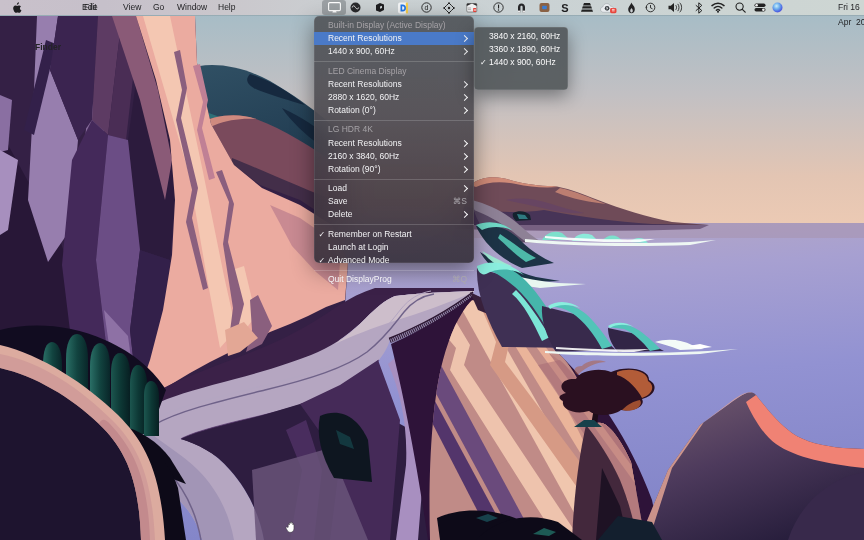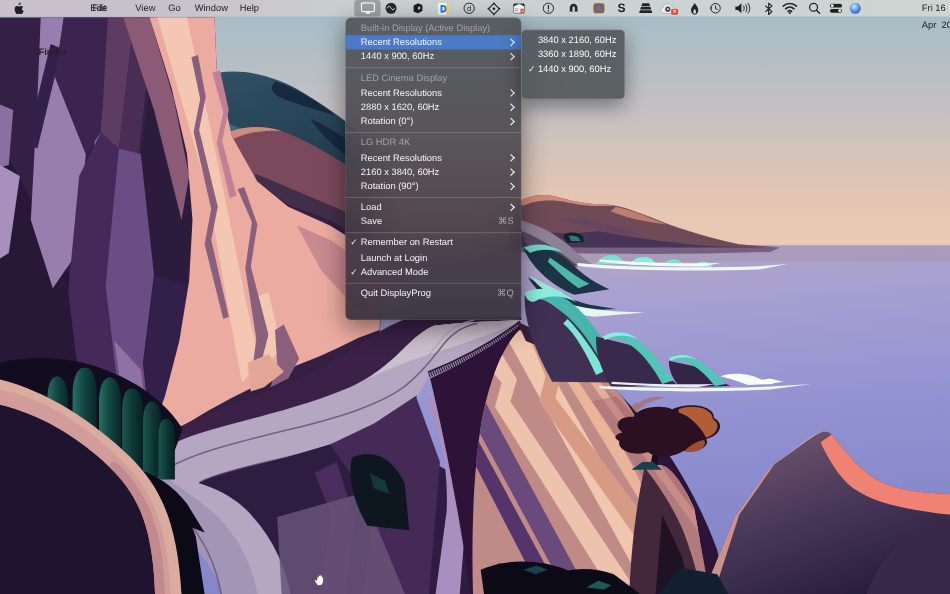--- a/index.html
+++ b/index.html
@@ -7,21 +7,21 @@
   #wall{position:absolute;left:0;top:0;width:864px;height:540px;}
   
   #bar{position:absolute;left:0;top:0;width:864px;height:15px;
     background:linear-gradient(90deg,#c9c1cb 0%,#c6c0ca 12%,#cac7cc 26%,#cbd1d3 42%,#cad2d4 62%,#ccd4d3 82%,#ced6d3 100%);
     box-shadow:0 0.5px 0 rgba(0,0,0,0.18);}
   .mtxt{position:absolute;top:0;height:15px;line-height:15px;font-size:8.5px;color:#232326;letter-spacing:0;}
   .bold{font-weight:bold;margin-top:40px;}
   .icn{position:absolute;top:0;height:15px;display:flex;align-items:center;justify-content:center;}
   #clock{position:absolute;top:0;height:15px;line-height:15px;font-size:8.5px;color:#1f1f22;}
   
-  #menu{position:absolute;left:314px;top:16px;width:160px;height:275px;border-radius:5px;
+  #menu{position:absolute;left:314px;top:16px;width:160px;height:247px;border-radius:5px;
     background:linear-gradient(180deg,rgba(80,83,87,0.9) 0%,rgba(76,73,79,0.9) 40%,rgba(62,54,64,0.9) 75%,rgba(52,46,57,0.9) 100%);backdrop-filter:blur(15px) saturate(1.2);
     box-shadow:0 7px 22px rgba(0,0,0,0.45),0 0 0 0.5px rgba(255,255,255,0.15) inset;
     font-size:8.5px;color:#f3f3f5;z-index:30;padding-top:3px;box-sizing:border-box;}
   .mi{height:13.2px;line-height:13.2px;padding-left:14px;position:relative;white-space:nowrap;}
   .hdr{color:#a5a2a6;}
   .sel{background:#4a7ac8;border-radius:0;}
   .arr{position:absolute;right:7.5px;top:4px;width:4px;height:4px;border-right:1.5px solid #f7f7f9;border-top:1.5px solid #f7f7f9;transform:rotate(45deg);font-size:0;}
   .sc{position:absolute;right:7px;top:0;color:#a9a6ab;}
   .sep{height:6px;position:relative;}
   .sep:after{content:"";position:absolute;left:0px;right:0px;top:2.6px;height:1px;background:rgba(255,255,255,0.17);}
@@ -453,20 +453,21 @@
   <div class="mi">2880 x 1620, 60Hz<span class="arr">›</span></div>
   <div class="mi">Rotation (0°)<span class="arr">›</span></div>
   <div class="sep"></div>
   <div class="mi hdr">LG HDR 4K</div>
   <div class="mi">Recent Resolutions<span class="arr">›</span></div>
   <div class="mi">2160 x 3840, 60Hz<span class="arr">›</span></div>
   <div class="mi">Rotation (90°)<span class="arr">›</span></div>
   <div class="sep"></div>
   <div class="mi">Load<span class="arr">›</span></div>
   <div class="mi">Save<span class="sc">⌘S</span></div>
+  <div class="mi">Delete<span class="arr">›</span></div>
   <div class="sep"></div>
   <div class="mi"><span class="chk">✓</span>Remember on Restart</div>
   <div class="mi">Launch at Login</div>
   <div class="mi"><span class="chk">✓</span>Advanced Mode</div>
   <div class="sep"></div>
   <div class="mi">Quit DisplayProg<span class="sc">⌘Q</span></div>
 </div>
 
 <div id="submenu">
   <div class="mi" style="padding-left:15px;">3840 x 2160, 60Hz</div>

